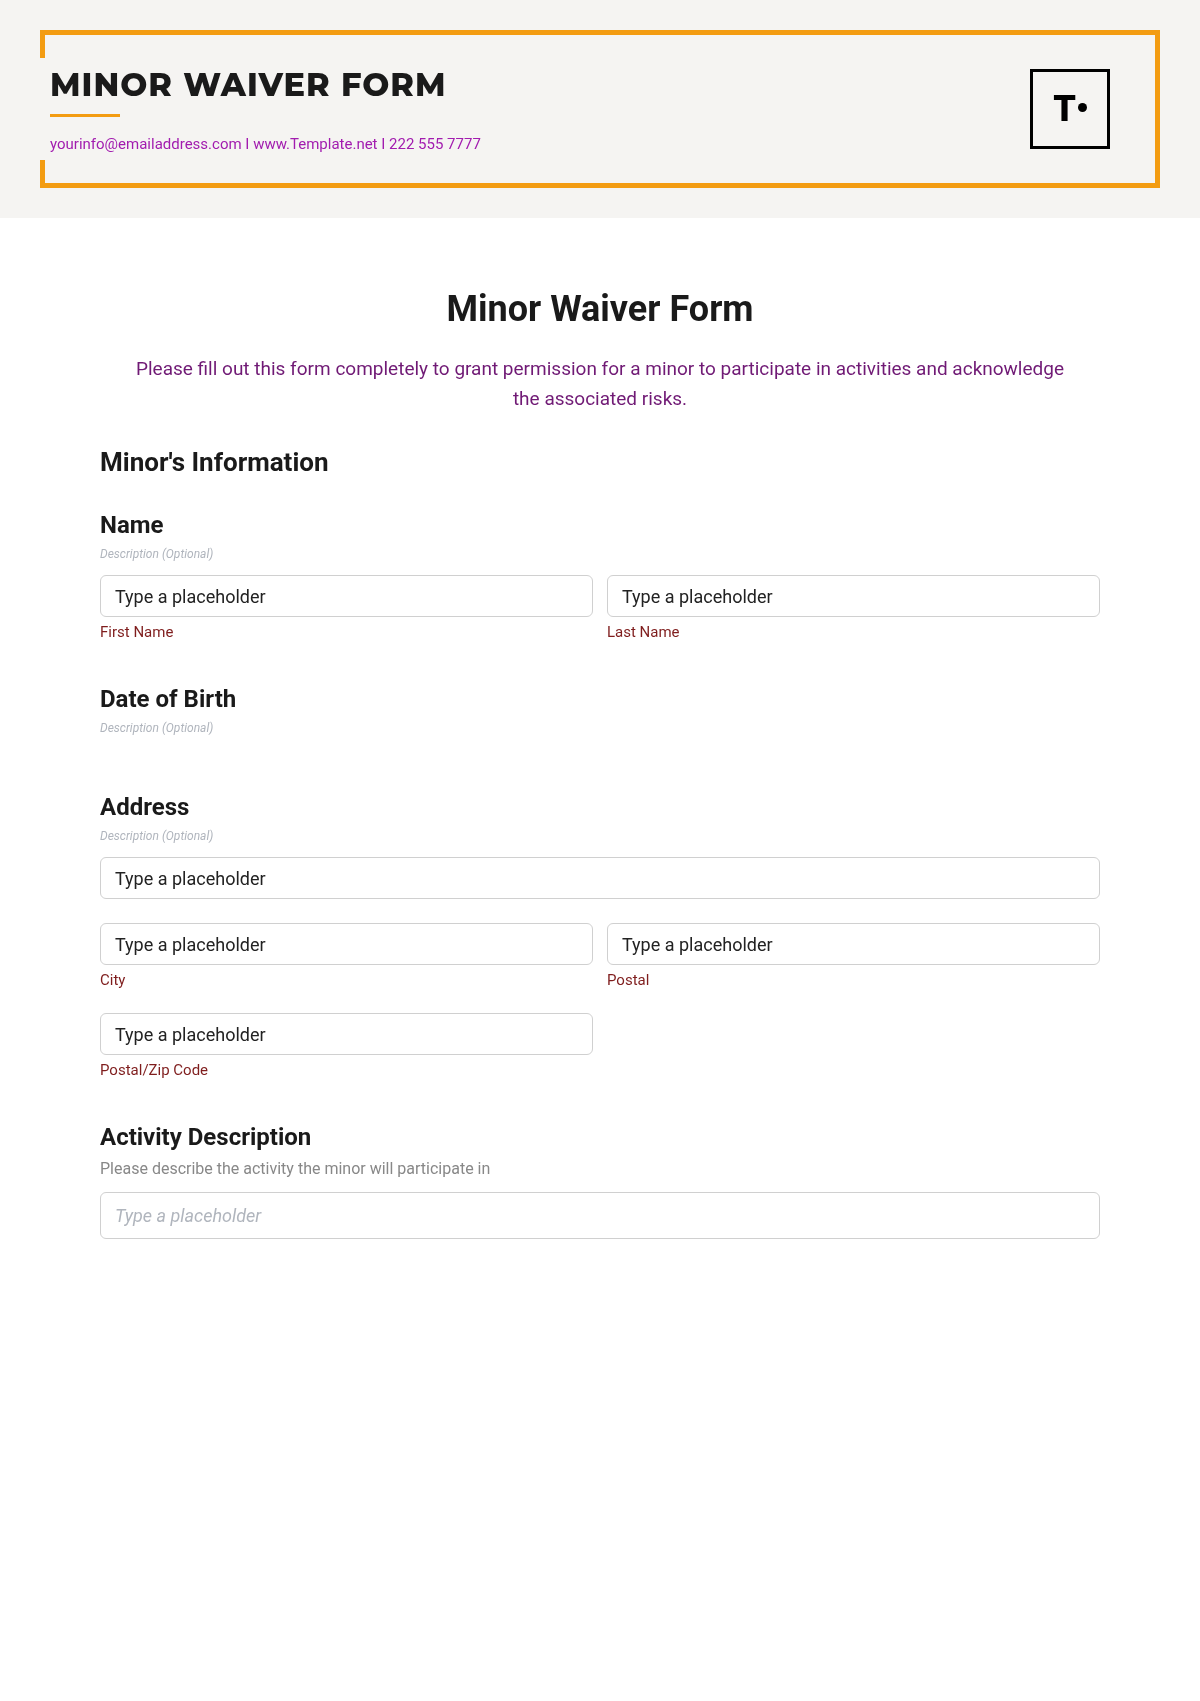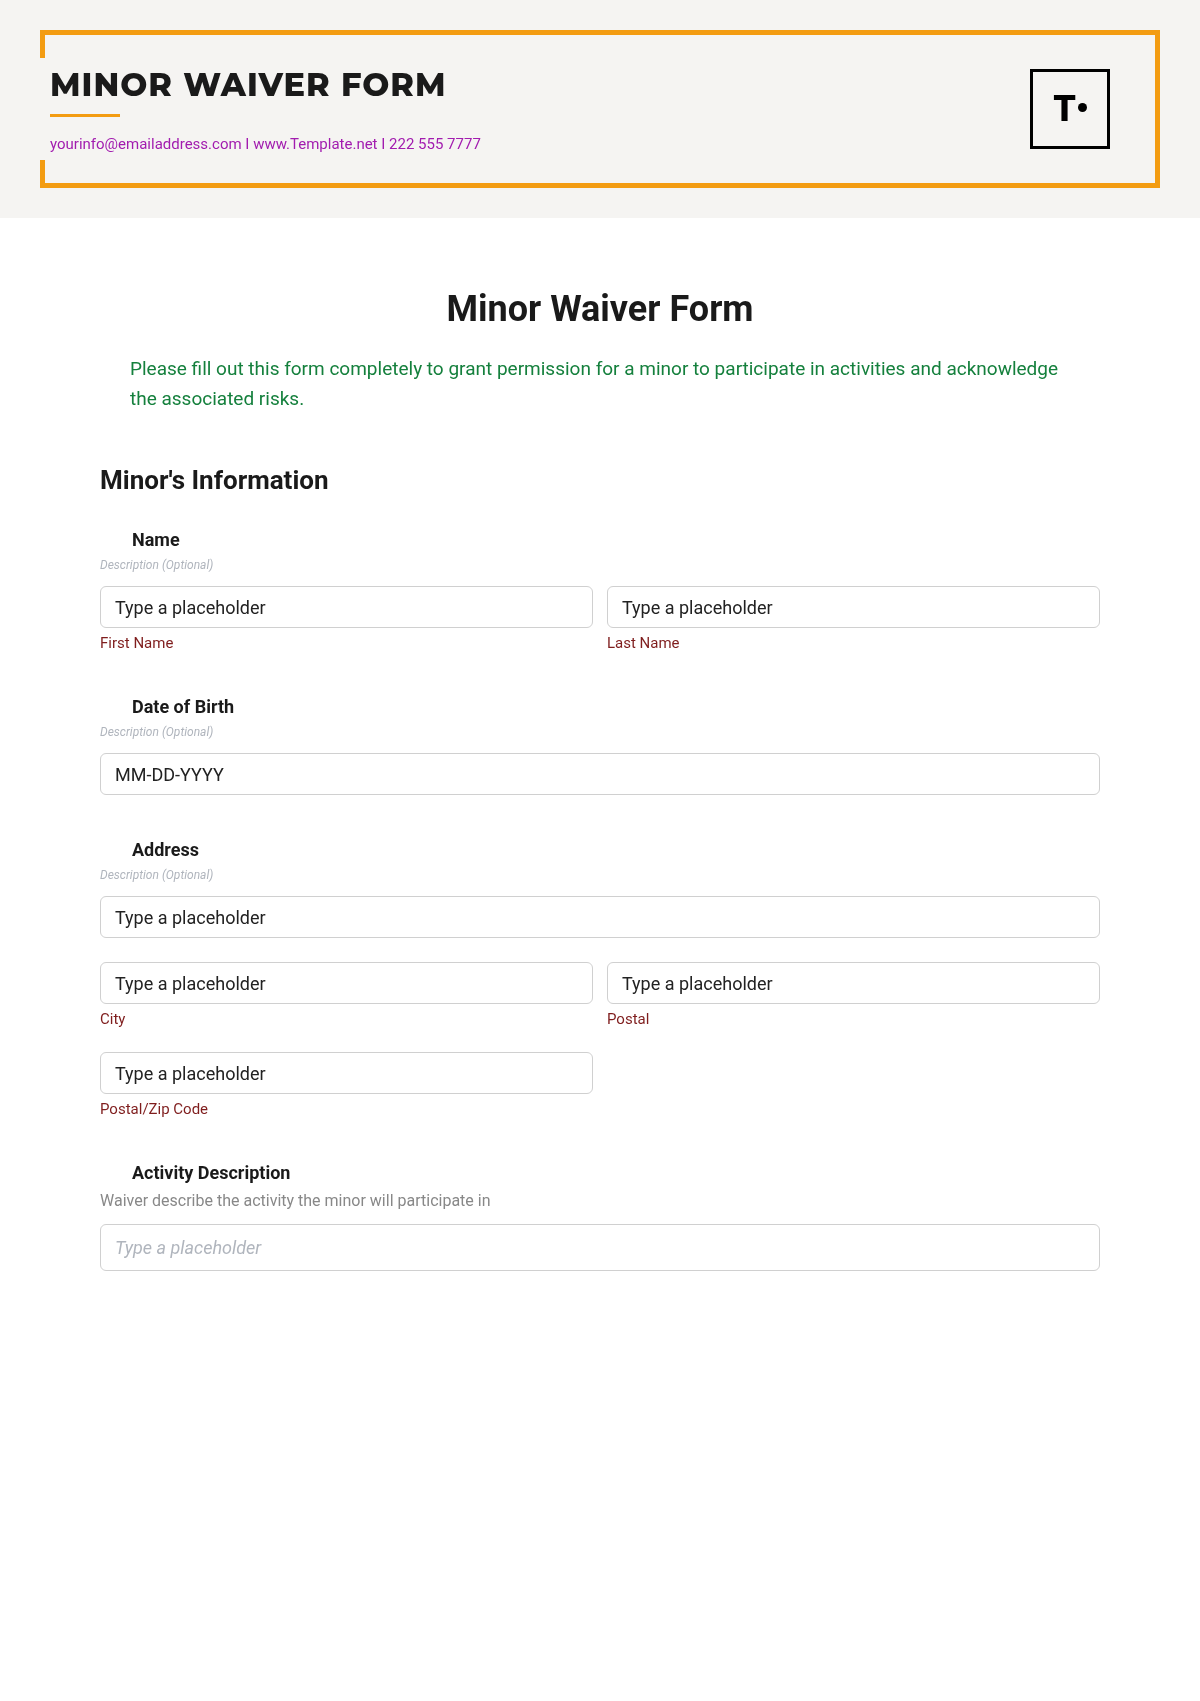--- a/index.html
+++ b/index.html
@@ -14,24 +14,24 @@
 .header-content { display: flex; justify-content: space-between; align-items: center; padding: 20px 20px 20px 0; }
 .header-text { flex: 1; }
 .header-title { font-size: 32px; font-weight: 800; letter-spacing: 1px; color: #1a1a1a; margin-bottom: 10px; font-family: 'Montserrat', -apple-system, sans-serif; }
 .header-underline { width: 70px; height: 3px; background: #f39c12; margin-bottom: 18px; }
 .header-info { font-size: 15px; color: #a21caf; }
 .logo-box { width: 80px; height: 80px; border: 3px solid #000; display: flex; align-items: center; justify-content: center; margin-right: 20px; }
 .logo-t { font-size: 36px; font-weight: 900; color: #000; position: relative; }
 .logo-dot { display: inline-block; width: 9px; height: 9px; background: #000; border-radius: 50%; margin-left: 2px; vertical-align: baseline; position: relative; top: -2px; }
 .main-content { padding: 70px 100px 40px 100px; background: #fff; }
 .form-title { font-size: 36px; font-weight: 700; text-align: center; color: #1a1a1a; margin-bottom: 24px; }
-.form-description { font-size: 19px; color: #15803d; line-height: 1.6; margin-bottom: 50px; padding: 0 30px; }
+.form-description { font-size: 19px; color: #701a75; text-align: center; line-height: 1.6; margin-bottom: 32px; padding: 0 30px; }
 .section-heading { font-size: 26px; font-weight: 700; color: #1a1a1a; margin-bottom: 34px; }
 .field-group { margin-bottom: 44px; }
-.field-label { font-size: 18px; font-weight: 700; color: #1a1a1a; margin-bottom: 8px; margin-left: 32px; }
+.field-label { font-size: 24px; font-weight: 700; color: #1a1a1a; margin-bottom: 8px; }
 .field-description { font-size: 12px; font-style: italic; color: #b0b5bd; margin-bottom: 14px; }
 .field-description-regular { font-size: 16px; color: #888; margin-bottom: 14px; }
 .input-row { display: flex; gap: 14px; margin-bottom: 6px; }
 .input-col { flex: 1; }
 .input-col-half { width: calc(50% - 7px); }
 .input-field { width: 100%; height: 42px; border: 1px solid #d0d0d0; border-radius: 6px; padding: 0 14px; font-size: 18px; color: #222; background: #fff; overflow: hidden; white-space: nowrap; line-height: 42px; }
 .sublabel { font-size: 15px; color: #7f1d1d; margin-top: 6px; }
 .textarea-field { width: 100%; border: 1px solid #d0d0d0; border-radius: 6px; padding: 12px 14px; font-size: 18px; font-style: italic; color: #b0b5bd; background: #fff; min-height: 30px; overflow: hidden; white-space: nowrap; }
 .address-rows .input-row { margin-bottom: 0; }
 .address-rows .sub-row { margin-bottom: 24px; }
@@ -79,21 +79,20 @@
         <div class="sublabel">Last Name</div>
       </div>
     </div>
   </div>
 
   <div class="field-group">
     <div class="field-label">Date of Birth</div>
     <div class="field-description">Description (Optional)</div>
     <div class="input-row">
       <div class="input-col">
-        <div class="input-field">MM-DD-YYYY</div>
       </div>
     </div>
   </div>
 
   <div class="field-group address-rows">
     <div class="field-label">Address</div>
     <div class="field-description">Description (Optional)</div>
     <div class="sub-row">
       <div class="input-row">
         <div class="input-col">
@@ -118,17 +117,17 @@
         <div class="input-col-half">
           <div class="input-field">Type a placeholder</div>
           <div class="sublabel">Postal/Zip Code</div>
         </div>
       </div>
     </div>
   </div>
 
   <div class="field-group">
     <div class="field-label">Activity Description</div>
-    <div class="field-description-regular">Waiver describe the activity the minor will participate in</div>
+    <div class="field-description-regular">Please describe the activity the minor will participate in</div>
     <div class="textarea-field">Type a placeholder</div>
   </div>
 
 </div>
 
 </body></html>

